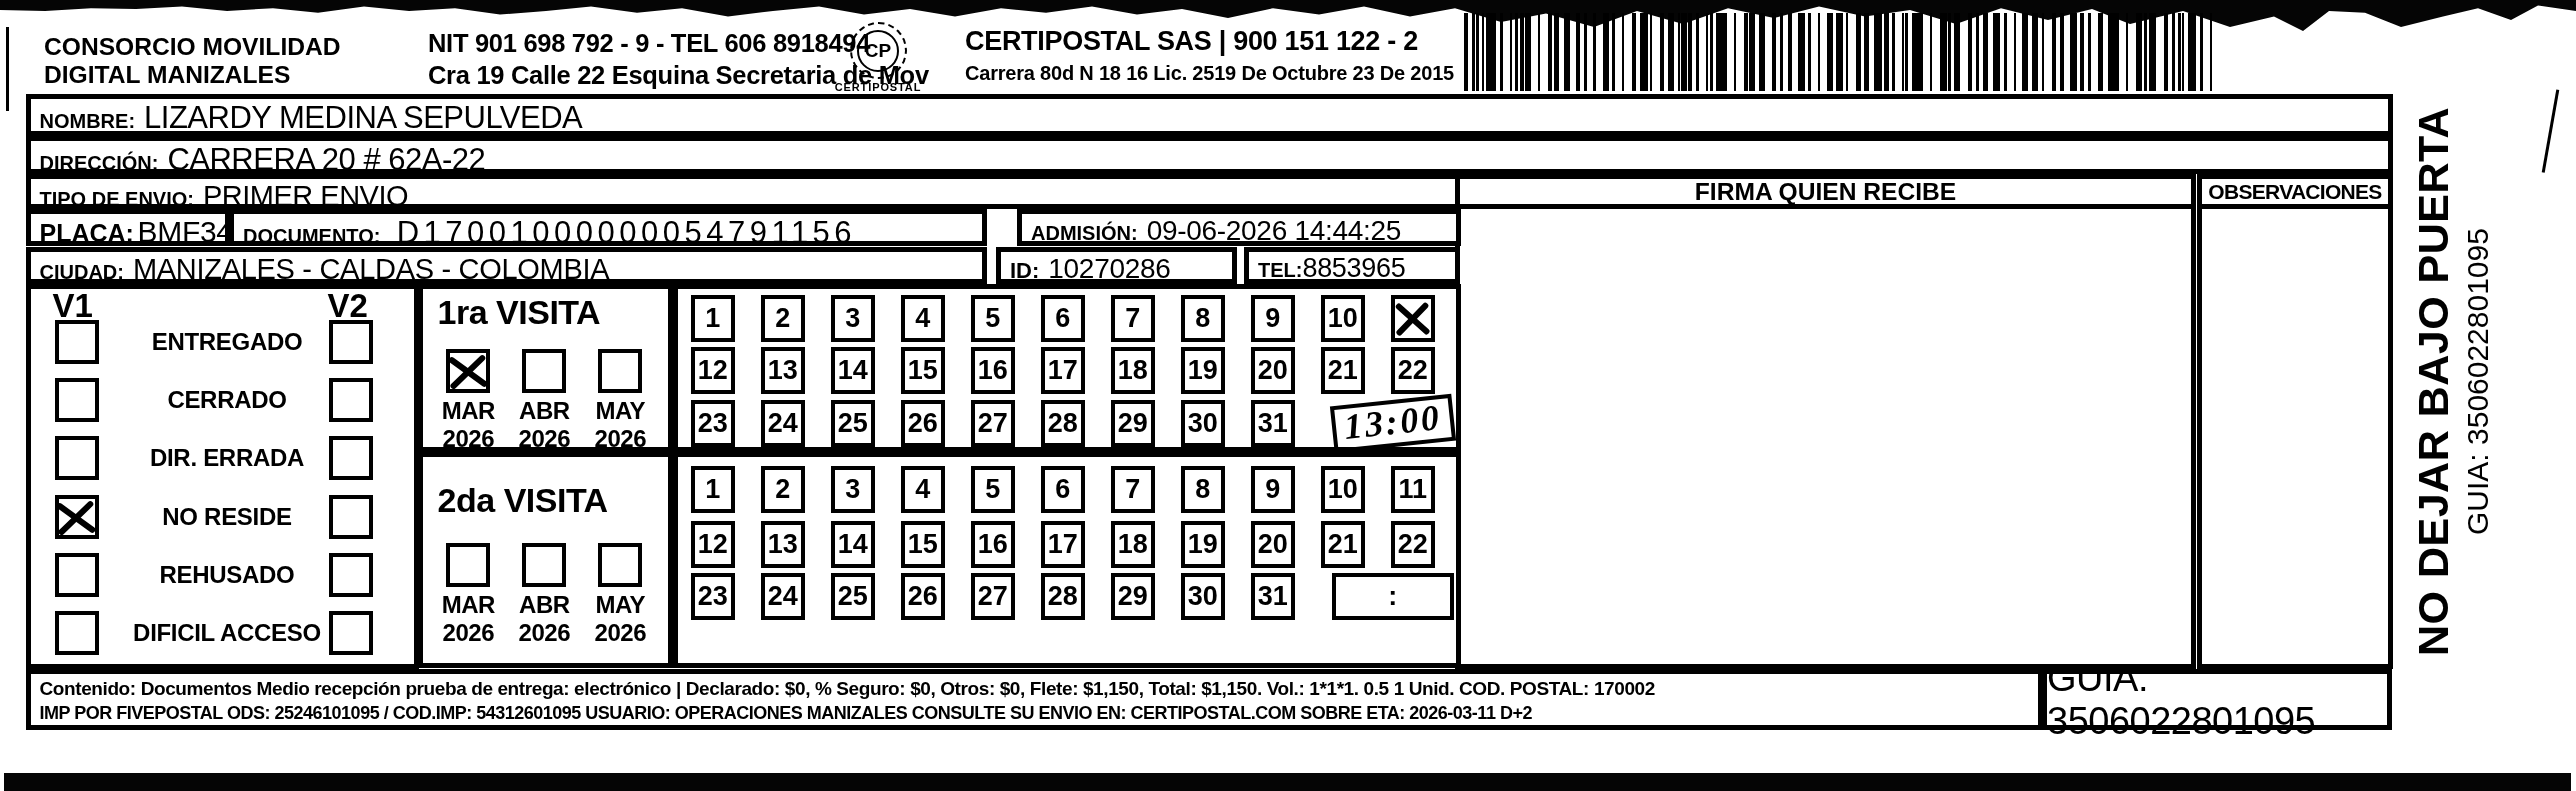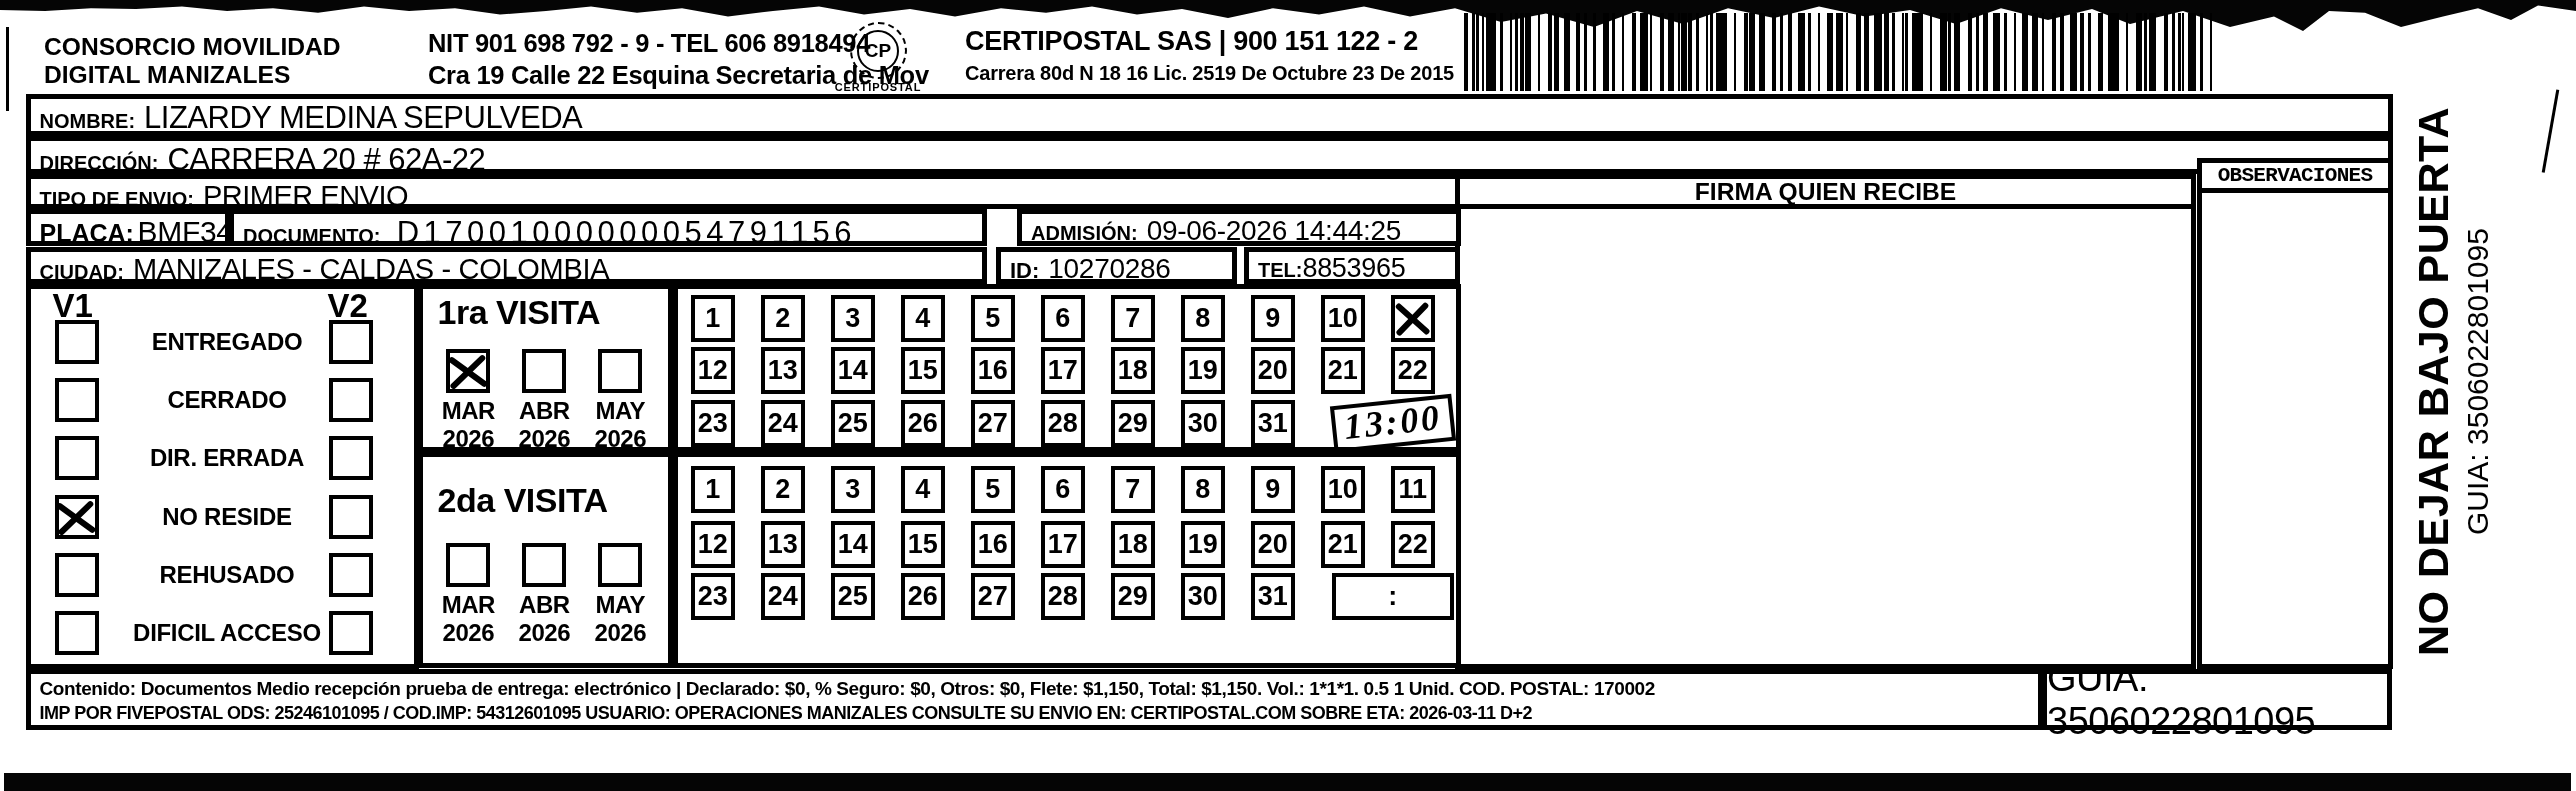--- a/index.html
+++ b/index.html
@@ -111,21 +111,21 @@
     <span class="val">CARRERA 20  #  62A-22</span>
   </div>
   <div class="cell inforow" style="left:25.5px;top:174px;width:1435px;height:35px;">
     <span class="lbl">TIPO DE ENVIO:</span>
     <span class="val" style="font-size:29px;">PRIMER ENVIO</span>
   </div>
 
   <div class="cell" style="left:1455px;top:174px;width:741px;height:495px;"></div>
   <div class="cell" style="left:2197px;top:174px;width:196px;height:495px;"></div>
   <div class="cell hdr-cell" style="left:1455px;top:174px;width:741px;height:35px;font-size:24.6px;">FIRMA QUIEN RECIBE</div>
-  <div class="cell hdr-cell" style="left:2197px;top:158px;width:196px;height:35px;font-size:21px;letter-spacing:-0.7px;font-family:Liberation Mono, monospace;">OBSERVACIONES</div>
+  <div class="cell hdr-cell" style="left:2197px;top:174px;width:196px;height:35px;font-size:21px;letter-spacing:-0.7px;">OBSERVACIONES</div>
 
   <div class="cell inforow" style="left:25.5px;top:209px;width:204px;height:37px;">
     <span class="lbl" style="font-size:25px;margin-right:3.6px;">PLACA:</span>
     <span class="val-sm" style="font-size:30px;">BMF34D</span>
   </div>
   <div class="cell inforow" style="left:229px;top:209px;width:758px;height:37px;">
     <span class="lbl">DOCUMENTO:</span>
     <span class="val-doc">D17001000000054791156</span>
   </div>
   <div class="cell inforow" style="left:1017px;top:209px;width:444px;height:37px;">

